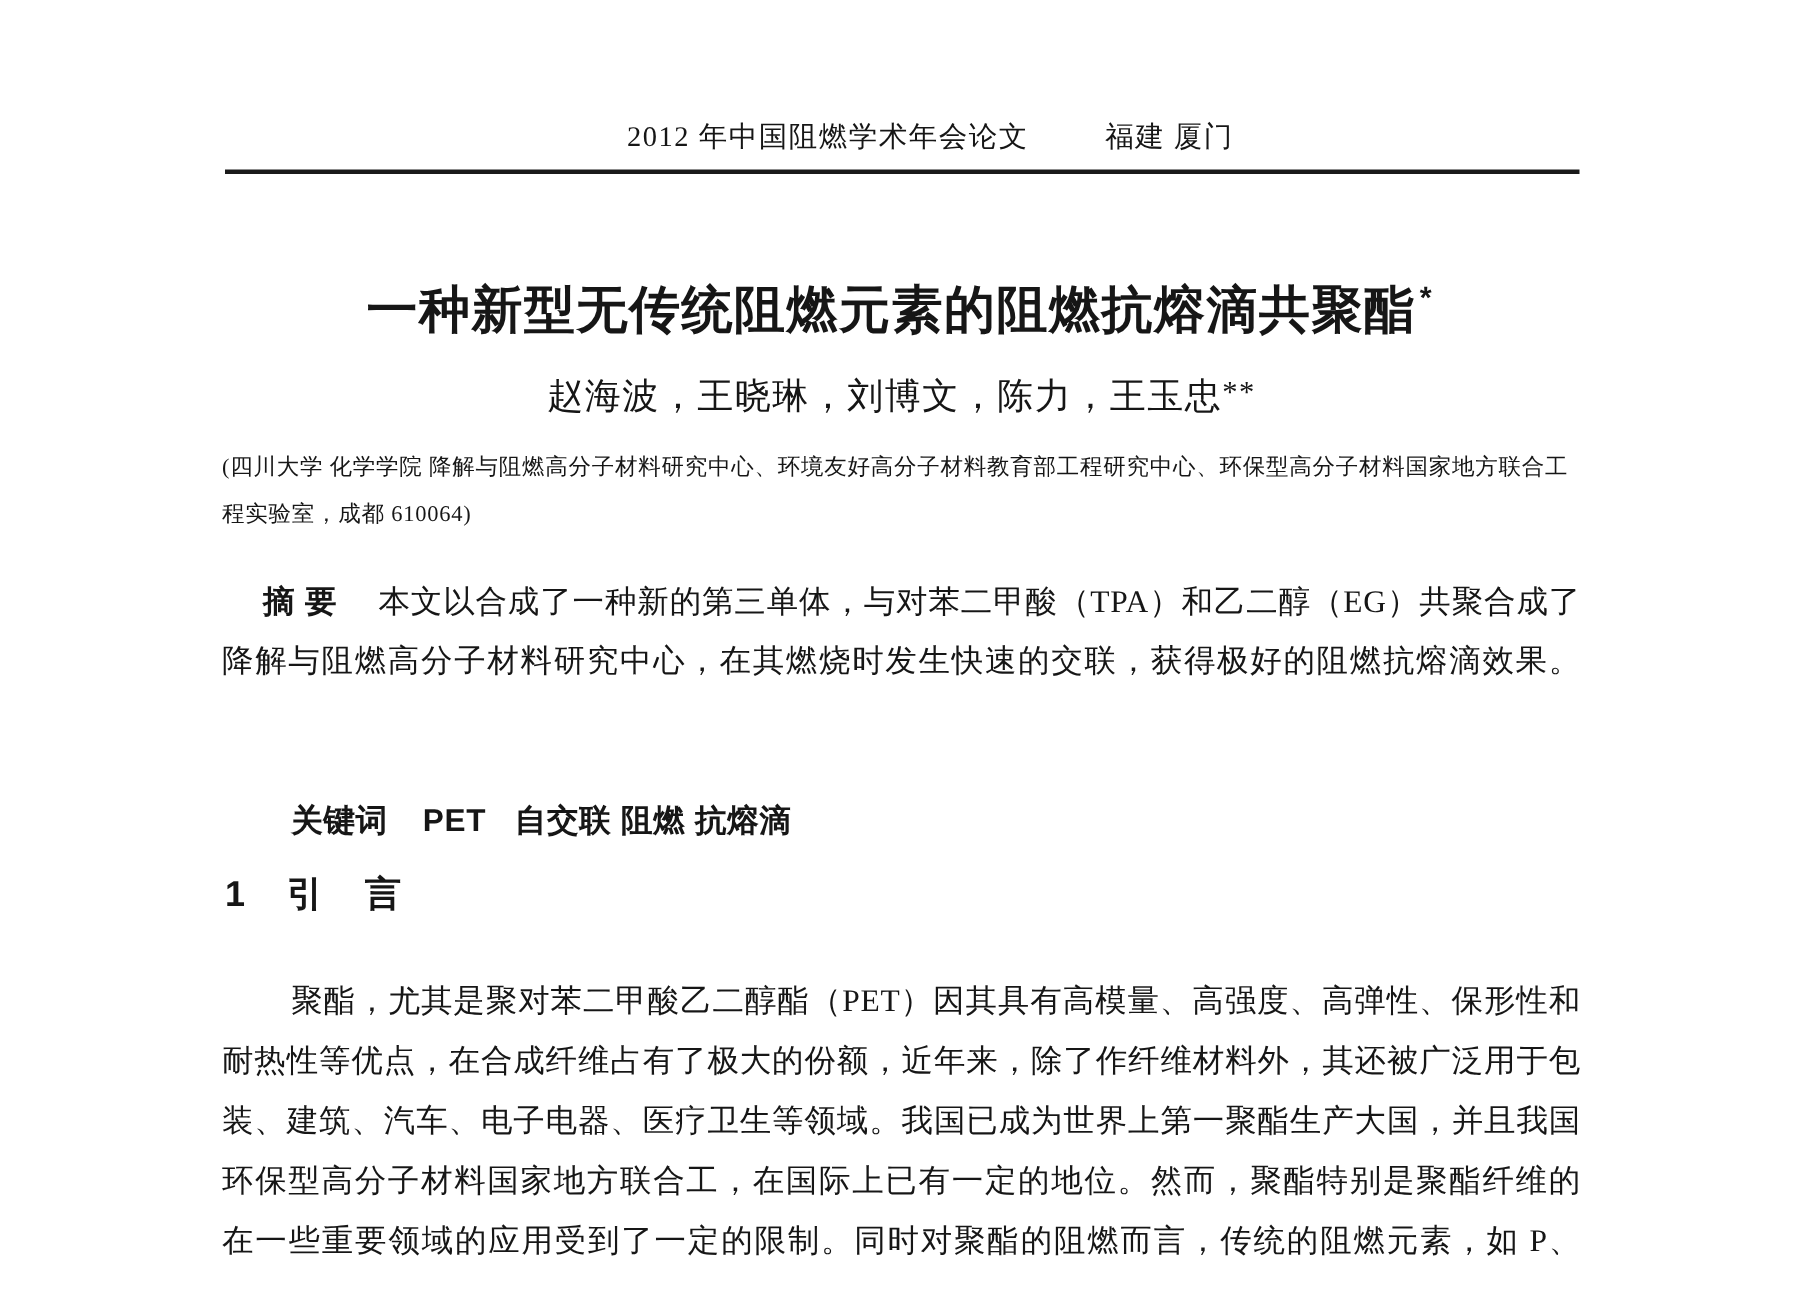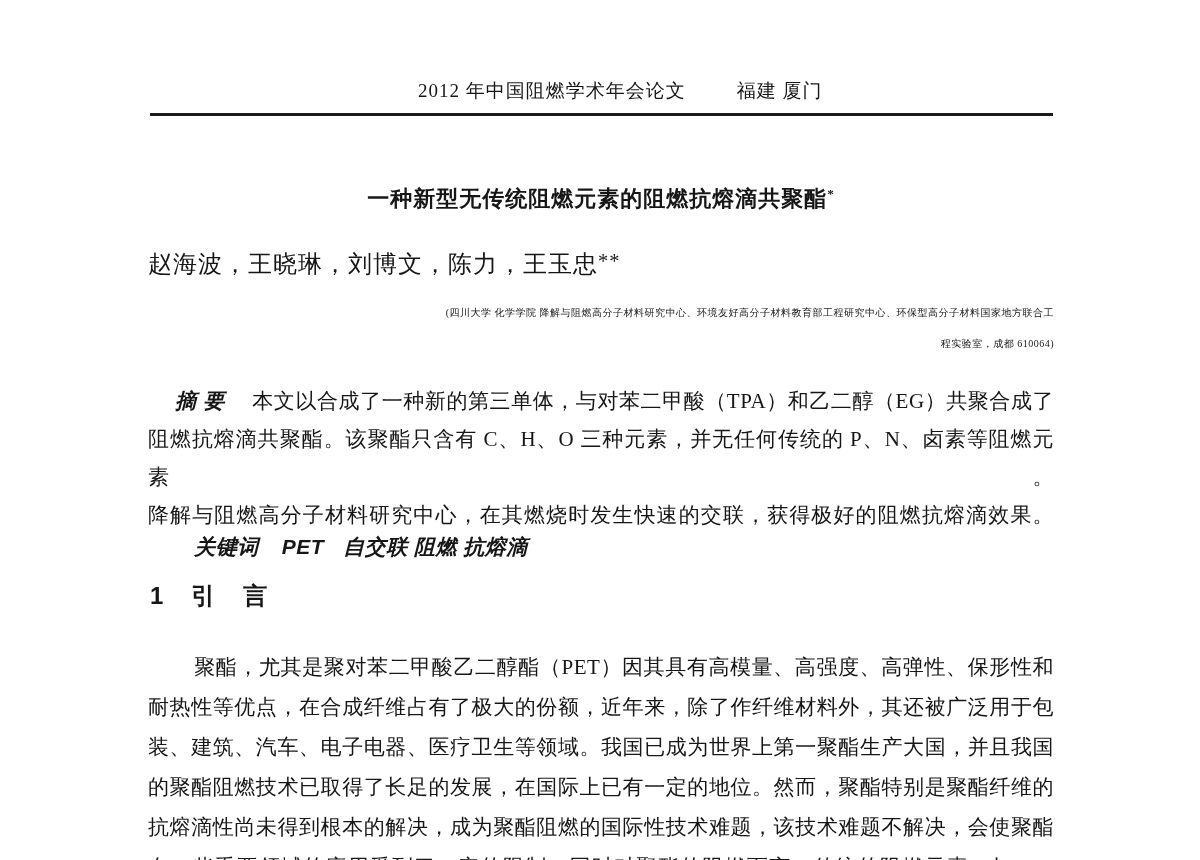--- a/index.html
+++ b/index.html
@@ -24,49 +24,49 @@
 
   .rule {
     top: 113px; left: 150px; width: 903px; height: 3px;
     background: #1a1a1a;
   }
 
   
   .title {
     top: 184px; left: 148px; width: 906px;
     text-align: center;
-    font-family: Liberation Serif, serif;
-    font-weight: bold; font-size: 22px; letter-spacing: 1px;
+    font-family: Liberation Mono, monospace;
+    font-weight: bold; font-size: 34px; letter-spacing: 1px;
   }
   .title .sup { font-size: 60%; vertical-align: super; font-weight: bold; }
 
   .authors {
     top: 248px; left: 148px; width: 906px;
-    text-align: left; font-size: 24px; letter-spacing: 1px;
+    text-align: center; font-size: 24px; letter-spacing: 1px;
   }
   .authors .mark { font-size: 85%; position: relative; top: -4px; }
 
   .affil {
     top: 297px; left: 148px; width: 906px;
-    font-size: 10px; line-height: 31px; letter-spacing: 0.5px;
-    text-align: right; white-space: nowrap;
+    font-size: 15px; line-height: 31px; letter-spacing: 0.5px;
+    text-align: left; white-space: nowrap;
   }
 
   
   .abstract {
     top: 382px; left: 148px; width: 906px;
     font-size: 21px; line-height: 38px; letter-spacing: 0.5px;
   }
   .line.fill {
     text-align: justify;
     text-align-last: justify;
     text-justify: inter-ideograph;
   }
   .indent { text-indent: 2.2em; }
-  .b { font-family: "Liberation Sans", "DejaVu Sans", sans-serif; font-weight: bold; font-style: italic; }
+  .b { font-family: "Liberation Sans", "DejaVu Sans", sans-serif; font-weight: bold; }
   .lbl-gap { display: inline-block; width: 1.3em; }
 
   .kw {
     top: 533px; left: 148px; width: 906px;
     font-size: 21px; letter-spacing: 0.5px;
   }
   .kw .pad { display: inline-block; width: 2.2em; }
   .kw .kw-gap { display: inline-block; width: 1.1em; }
   .kw .pre { white-space: pre; }
 
@@ -102,32 +102,30 @@
 
 <div class="abs affil">
   <div>(四川大学 化学学院 降解与阻燃高分子材料研究中心、环境友好高分子材料教育部工程研究中心、环保型高分子材料国家地方联合工</div>
   <div>程实验室，成都 610064)</div>
 </div>
 
 <div class="abs abstract">
   <div class="line fill">
     <span class="lbl-gap"></span><span class="b">摘 要</span><span class="lbl-gap"></span><span>本文以合成了一种新的第三单体，与对苯二甲酸（TPA）和乙二醇（EG）共聚合成了</span>
   </div>
-  <div class="line fill">阻燃抗熔滴共聚酯。该聚酯只含有 C、H、O 三种元素，并无任何传统的 P、N、卤素等阻燃元素。</div>
   <div class="line fill">降解与阻燃高分子材料研究中心，在其燃烧时发生快速的交联，获得极好的阻燃抗熔滴效果。</div>
 </div>
 
 <div class="abs kw">
   <span class="pad"></span><span class="b">关键词</span><span class="kw-gap"></span><span class="b pre">PET   自交联 阻燃 抗熔滴</span>
 </div>
 
 <div class="abs sec">
   <span>1</span><span class="sec-gap"></span><span>引　言</span>
 </div>
 
 <div class="abs intro">
   <div class="line fill indent">聚酯，尤其是聚对苯二甲酸乙二醇酯（PET）因其具有高模量、高强度、高弹性、保形性和</div>
   <div class="line fill">耐热性等优点，在合成纤维占有了极大的份额，近年来，除了作纤维材料外，其还被广泛用于包</div>
   <div class="line fill">装、建筑、汽车、电子电器、医疗卫生等领域。我国已成为世界上第一聚酯生产大国，并且我国</div>
-  <div class="line fill">的聚酯阻燃技术已取得了长足的发展，在国际上已有一定的地位。然而，聚酯特别是聚酯纤维的</div>
-  <div class="line fill">抗熔滴性尚未得到根本的解决，成为聚酯阻燃的国际性技术难题，该技术难题不解决，会使聚酯</div>
+  <div class="line fill">环保型高分子材料国家地方联合工，在国际上已有一定的地位。然而，聚酯特别是聚酯纤维的</div>
   <div class="line fill">在一些重要领域的应用受到了一定的限制。同时对聚酯的阻燃而言，传统的阻燃元素，如 P、N、</div>
 </div>
 
 </body></html>

